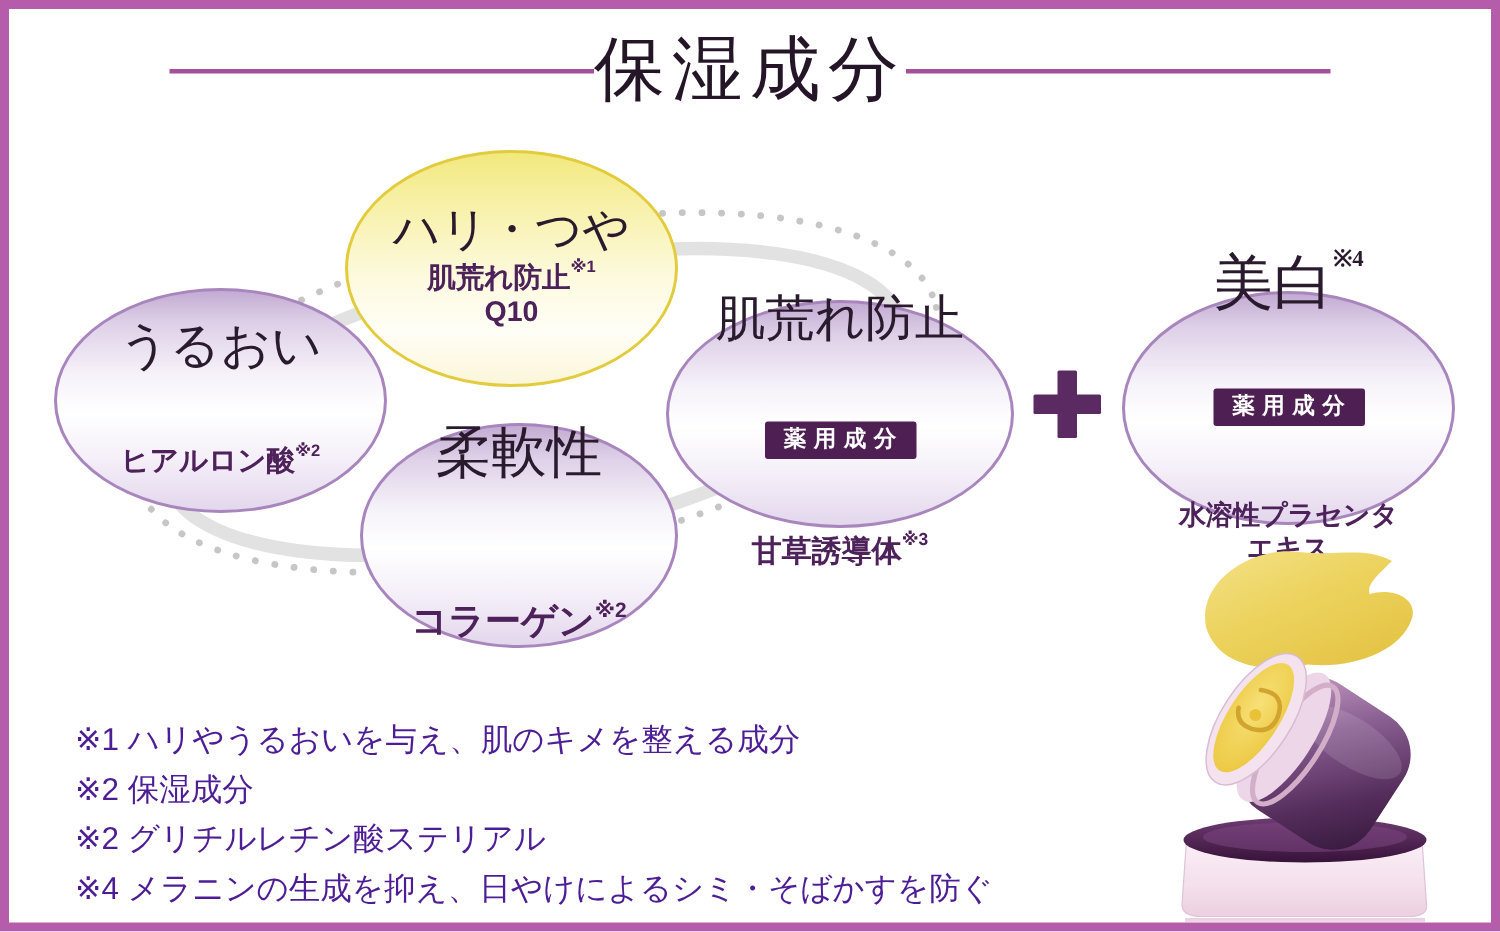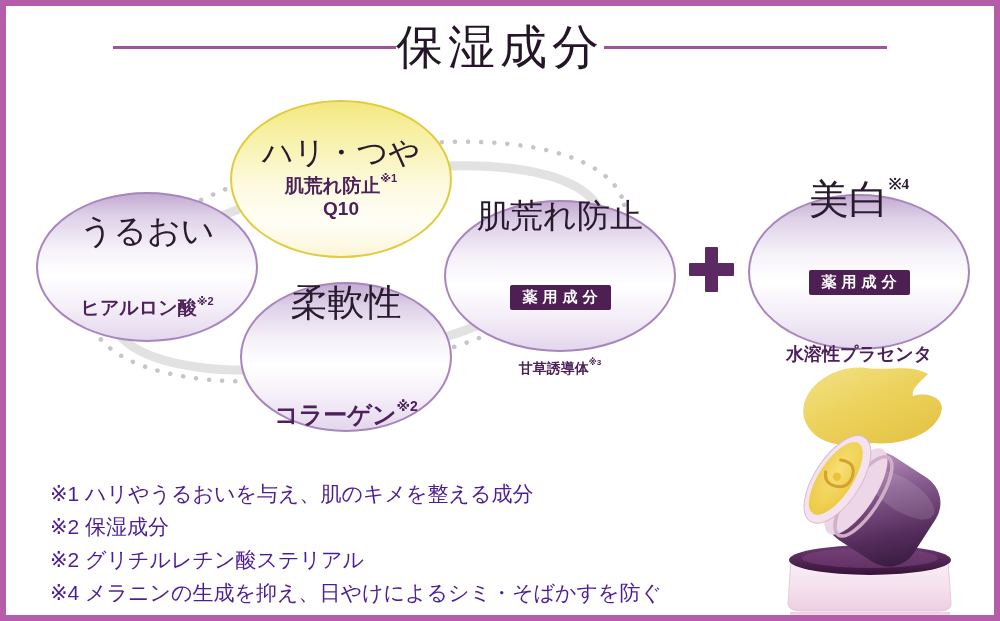--- a/index.html
+++ b/index.html
@@ -60,21 +60,21 @@
   .b0 .b-label{font-size:31px;margin-bottom:5px;}
   .b0 .b-ing{font-size:19px;}
   .b1{left:30px;top:186px;width:222px;height:150px;}
   .b1 .b-label{font-size:33px;margin-bottom:4px;}
   .b1 .b-ing{font-size:19px;}
   .b2{left:234px;top:276px;width:212px;height:150px;justify-content:space-between;}
   .b2 .b-label{font-size:37px;margin-bottom:4px;}
   .b2 .b-ing{font-size:24px;}
   .b3{left:438px;top:194px;width:232px;height:152px;}
   .b3 .b-label{font-size:33px;margin-bottom:6px;margin-top:24px;}
-  .b3 .b-ing{font-size:14px;margin-top:5px;}
+  .b3 .b-ing{font-size:20px;margin-top:5px;}
   .b4{left:742px;top:188px;width:222px;height:156px;}
   .b4 .b-label{font-size:40px;margin-bottom:4px;text-align:center;}
   .b4 .b-ing{font-size:18px;margin-top:4px;}
   
   .plus{position:absolute;left:683px;top:241px;width:45px;height:45px;z-index:2;}
   .plus::before,.plus::after{content:"";position:absolute;background:#5c2a63;border-radius:1px;}
   .plus::before{left:0;top:16px;width:45px;height:13px;}
   .plus::after{left:16px;top:0;width:13px;height:45px;}
   
   .footnotes{
@@ -134,20 +134,21 @@
 
   <div class="plus"></div>
 
   <div class="bubble purple b4">
     <div class="b-label">
       <span>美白</span><sup class="note">※4</sup>
     </div>
     <div class="badge">薬用成分</div>
     <div class="b-ing">
       <span>水溶性プラセンタ</span>
+      <div>エキス</div>
     </div>
   </div>
 
   <div class="footnotes">
     <div>※1 ハリやうるおいを与え、肌のキメを整える成分</div>
     <div>※2 保湿成分</div>
     <div>※2 グリチルレチン酸ステリアル</div>
     <div>※4 メラニンの生成を抑え、日やけによるシミ・そばかすを防ぐ</div>
   </div>
 

